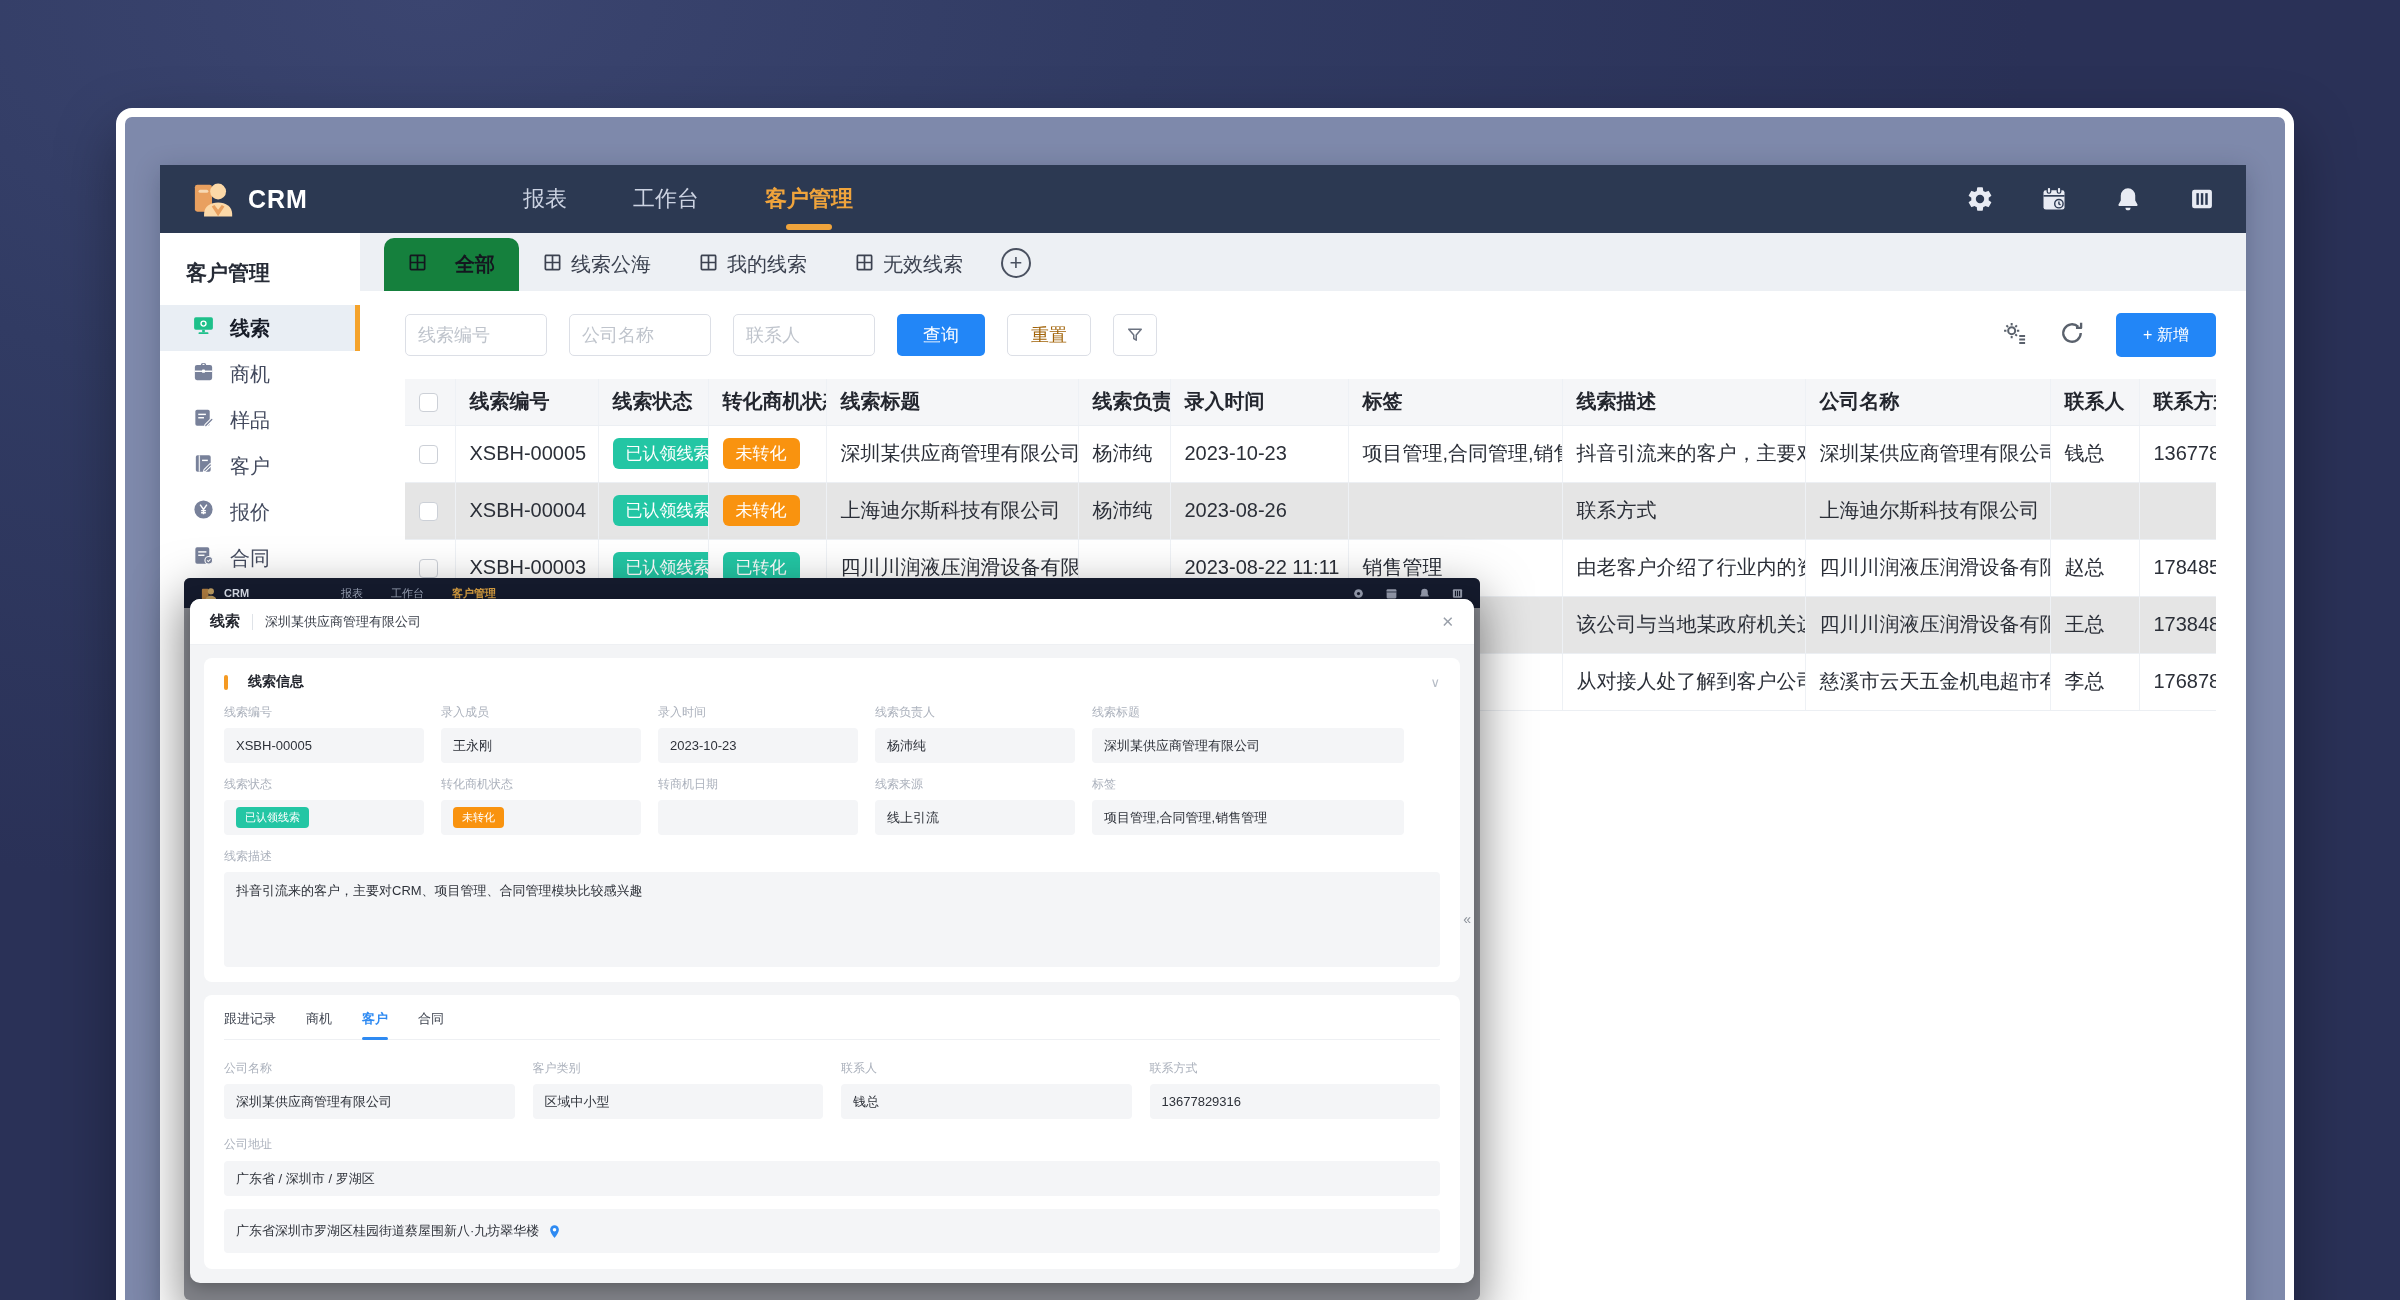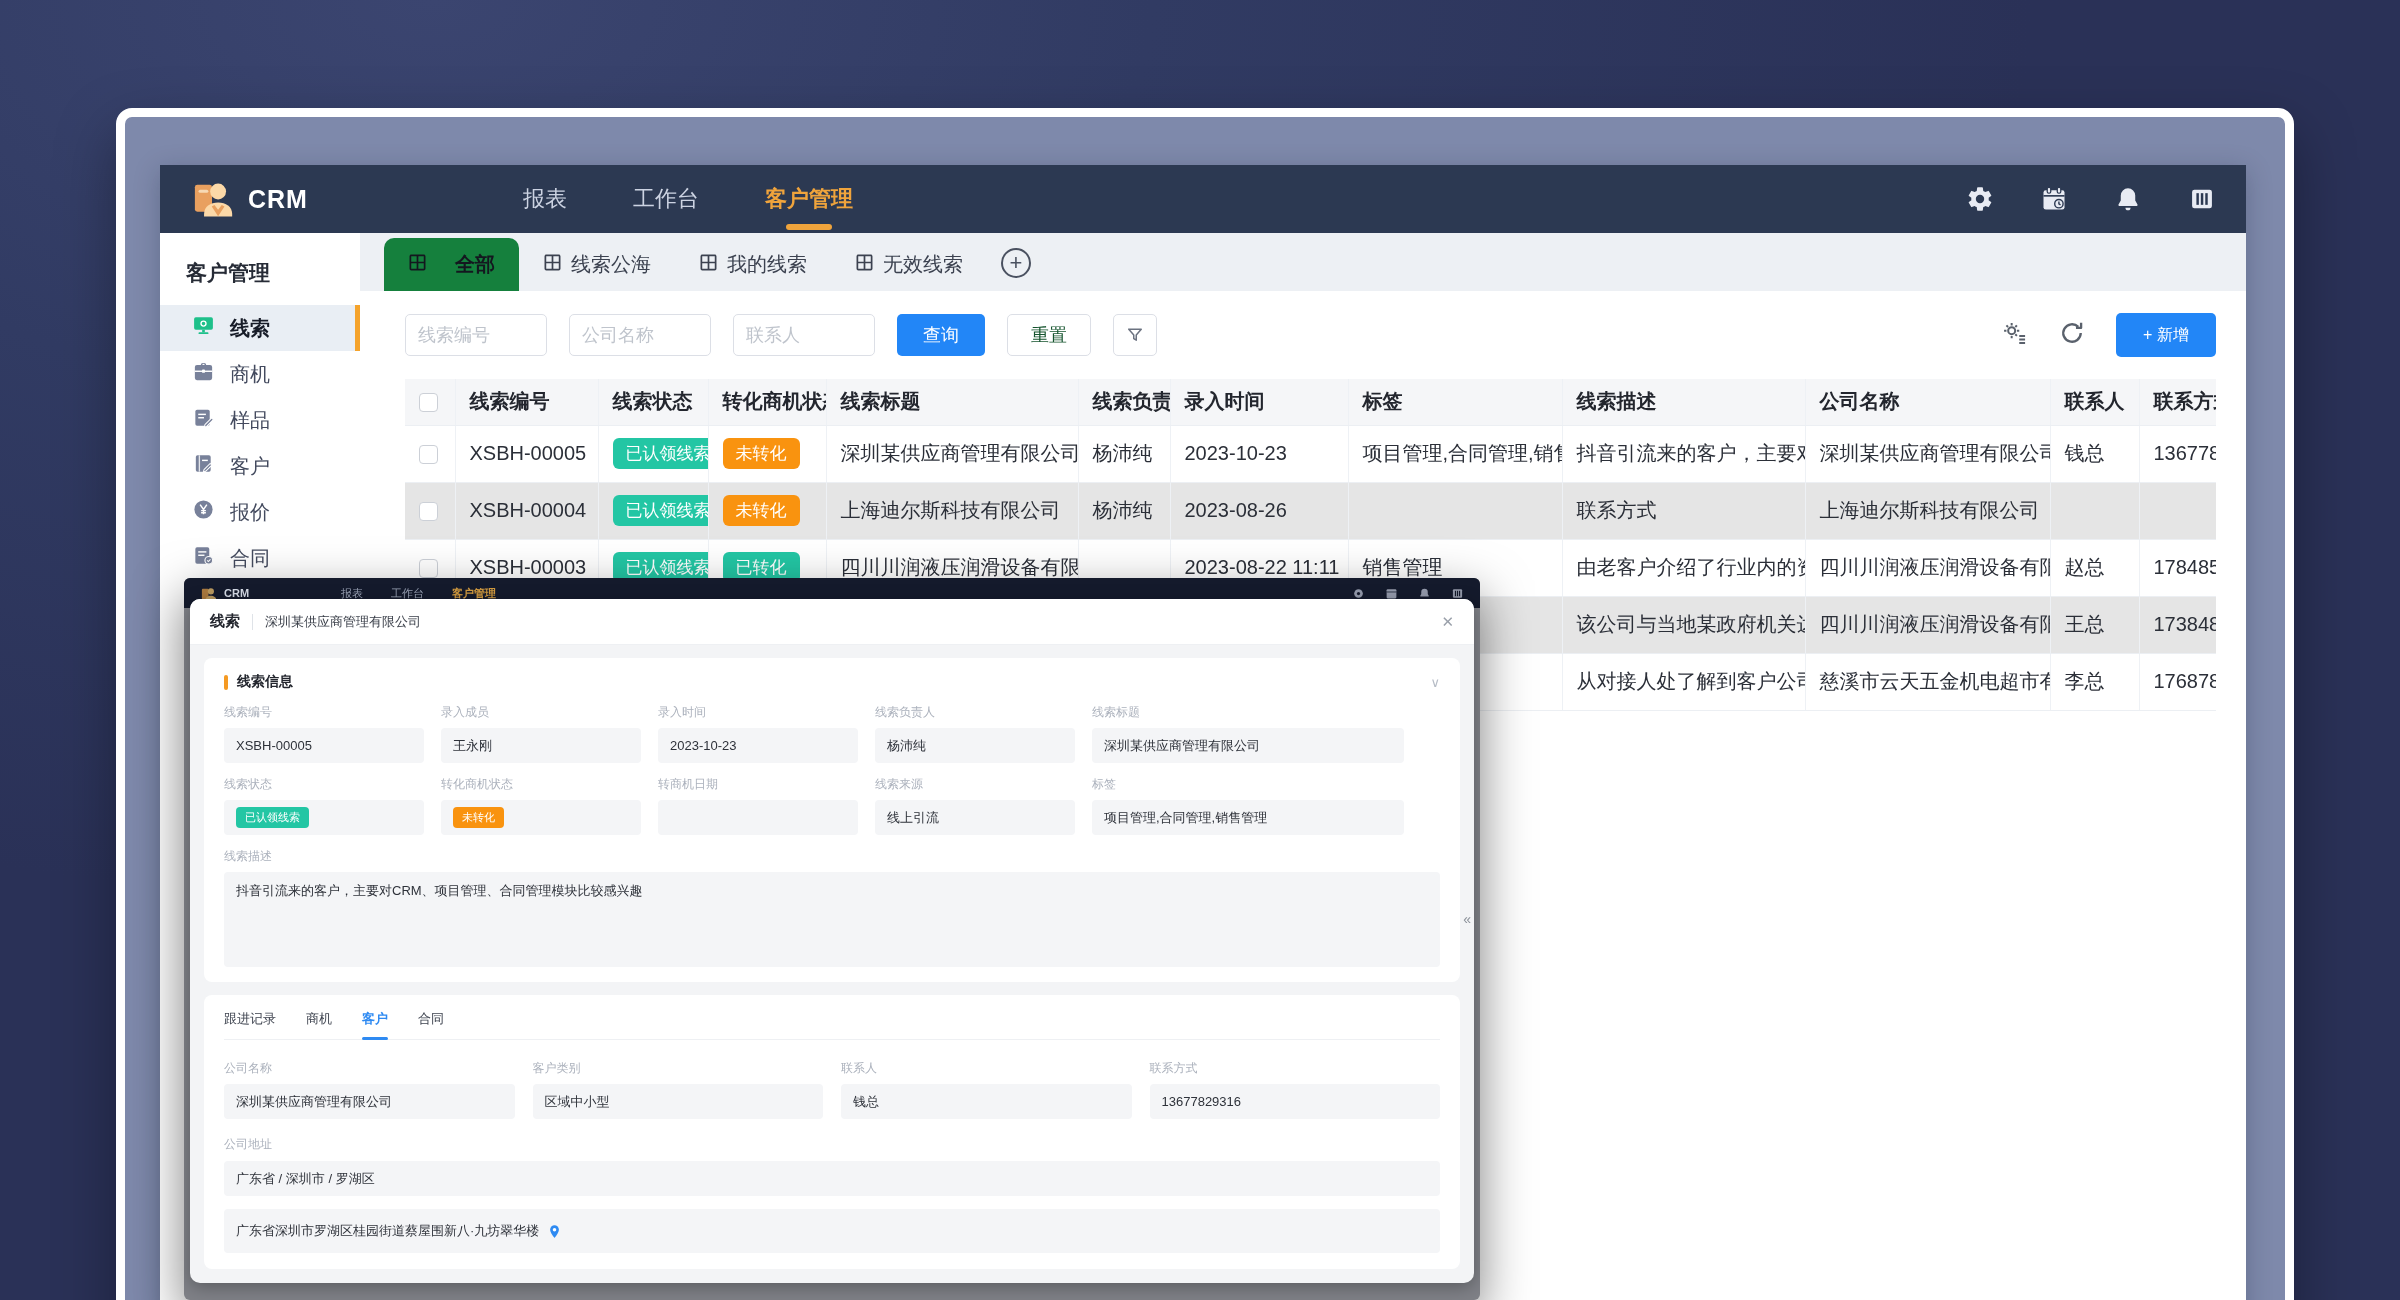--- a/index.html
+++ b/index.html
@@ -53,21 +53,21 @@
     position:relative; min-height:0; }
 
   
   .searchrow { display:flex; align-items:center; gap:22px; margin-bottom:22px; }
   .searchrow input { width:142px; height:42px; border:1.5px solid #dcdfe6; border-radius:5px;
     padding:0 12px; font-size:18px; color:#333; outline:none; font-family:inherit; }
   .searchrow input::placeholder { color:#bfc4cc; }
   .btn { height:42px; border:none; border-radius:5px; font-size:18px; cursor:pointer;
     display:flex; align-items:center; justify-content:center; font-family:inherit; }
   .btn-primary { background:#2286f7; color:#fff; width:88px; }
-  .btn-plain { background:#fff; color:#14532d; width:84px; border:1.5px solid #dcdfe6; }
+  .btn-plain { background:#fff; color:#a16207; width:84px; border:1.5px solid #dcdfe6; }
   .icon-btn { width:44px; height:42px; border:1.5px solid #dcdfe6; border-radius:5px; background:#fff;
     display:flex; align-items:center; justify-content:center; cursor:pointer; }
   .tools { margin-left:auto; display:flex; align-items:center; gap:30px; }
   .tools svg { width:28px; height:28px; cursor:pointer; }
   .btn-add { background:#2286f7; color:#fff; width:100px; height:44px; font-size:16px; }
 
   
   .table-clip { overflow:hidden; flex:none; }
   table { border-collapse:collapse; table-layout:fixed; width:1884px; }
   th, td { text-align:left; white-space:nowrap; overflow:hidden; padding:0 14px;
@@ -100,21 +100,21 @@
     overflow:hidden; background:#f3f4f6; box-shadow:0 4px 18px rgba(0,0,0,.3); }
   .modal-header { height:46px; background:#fff; display:flex; align-items:center; padding:0 20px;
     border-bottom:1px solid #eef0f3; }
   .mh-type { font-size:15px; font-weight:bold; color:#23262e; }
   .mh-sep { width:1px; height:16px; background:#dfe3e8; margin:0 12px; }
   .mh-title { font-size:13px; color:#3a3f49; }
   .mh-close { margin-left:auto; color:#9aa0aa; font-size:15px; cursor:pointer; }
   .modal-body { padding:13px 14px 14px; height:calc(100% - 46px); display:flex; flex-direction:column;
     gap:13px; position:relative; }
   .card { background:#fff; border-radius:8px; padding:15px 20px; }
-  .card-head { display:flex; align-items:center; gap:9px; }
+  .card-head { display:flex; align-items:center; gap:20px; }
   .accent-bar { width:4px; height:15px; background:#f59a23; border-radius:2px; }
   .card-title { font-size:14px; font-weight:bold; color:#23262e; }
   .card-head .chev { margin-left:auto; color:#b6bcc6; font-size:13px; cursor:pointer; }
   .fgrid { display:grid; grid-template-columns:200px 200px 200px 200px 312px; column-gap:17px;
     row-gap:13px; margin-top:13px; }
   .f-label { font-size:12px; color:#abb1bc; margin-bottom:7px; }
   .f-box { height:35px; background:#f4f5f7; border-radius:4px; display:flex; align-items:center;
     padding:0 12px; font-size:13px; color:#2e323a; white-space:nowrap; overflow:hidden; }
   .mbadge { display:inline-block; padding:5px 9px; border-radius:4px; color:#fff; font-size:11px; line-height:1; }
   .mbadge.teal { background:#23c6a4; }

